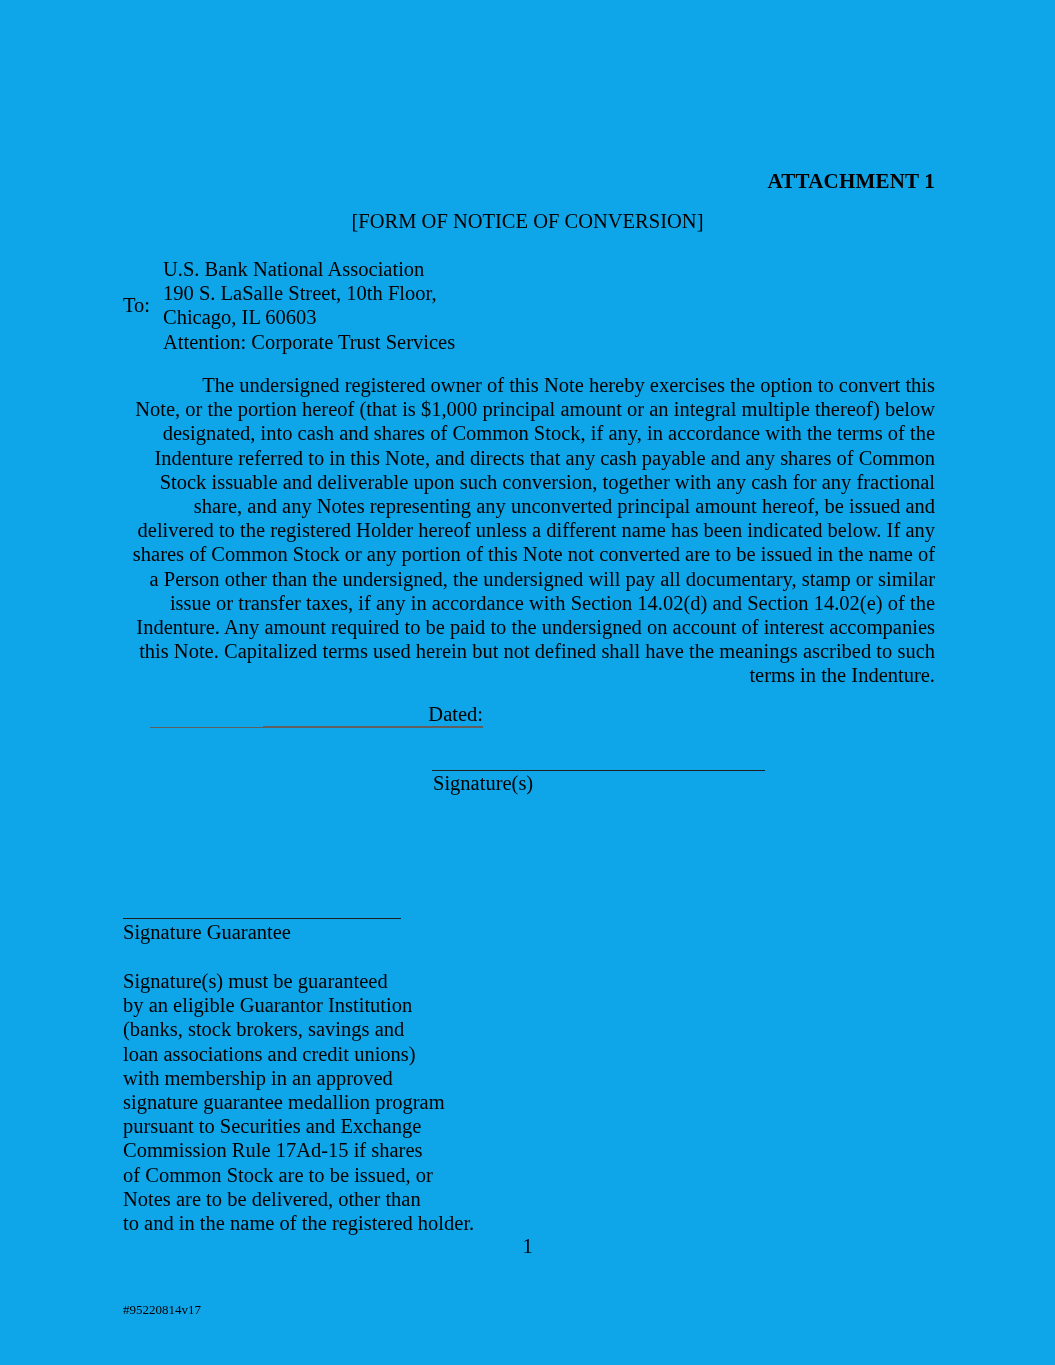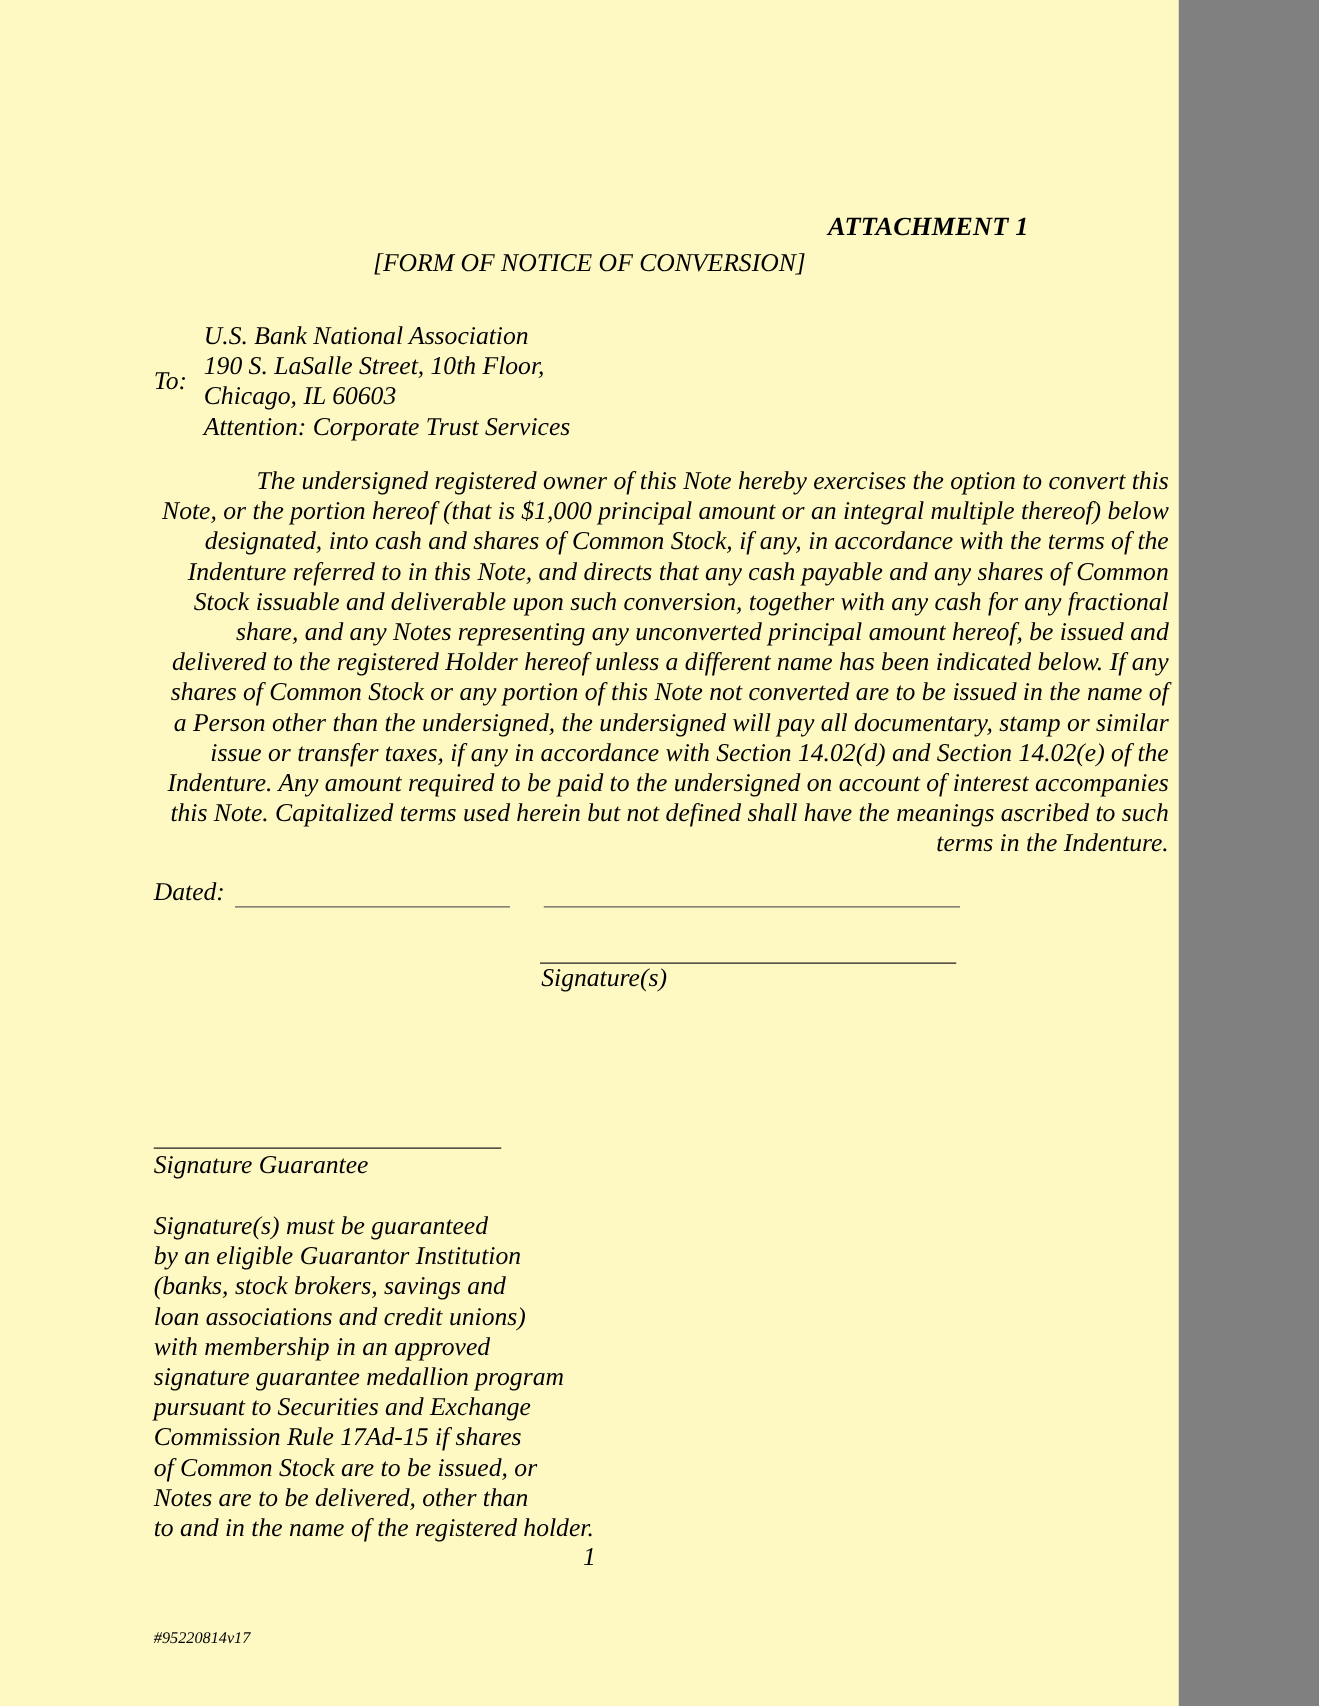--- a/index.html
+++ b/index.html
@@ -2,42 +2,41 @@
 <html><head>
 <meta charset="utf-8">
 <style>
   html, body {
     margin: 0;
     padding: 0;
     background: #808080;
   }
   .page {
     position: relative;
-    width: 943px;
+    width: 1055px;
     height: 1365px;
-    background: #fef9c3;
+    background: #0ea5e9;
     font-family: "Liberation Serif", "DejaVu Serif", serif;
     font-size: 20.5px;
     color: #000000;
     overflow: hidden;
-    font-style: italic;
   }
   .attachment-heading {
     position: absolute;
     top: 169px;
     left: 123px;
     right: 120px;
     text-align: right;
     font-weight: bold;
     font-size: 21px;
     letter-spacing: 0.2px;
   }
   .form-title {
     position: absolute;
-    top: 200px;
+    top: 210px;
     left: 0;
     right: 0;
     text-align: center;
   }
   .address-block {
     position: absolute;
     top: 257px;
     left: 123px;
     line-height: 24.2px;
     display: flex;
@@ -57,20 +56,21 @@
     text-indent: 63px;
     text-align: right;
   }
   .dated-row {
     position: absolute;
     top: 702px;
     left: 123px;
     display: flex;
     align-items: flex-end;
     height: 24px;
+    flex-direction: column;
   }
   .dated-label {
     line-height: 24px;
   }
   .fill-line {
     display: inline-block;
     height: 23px;
     border-bottom: 1.5px solid #5f5f5f;
   }
   .dated-line {

